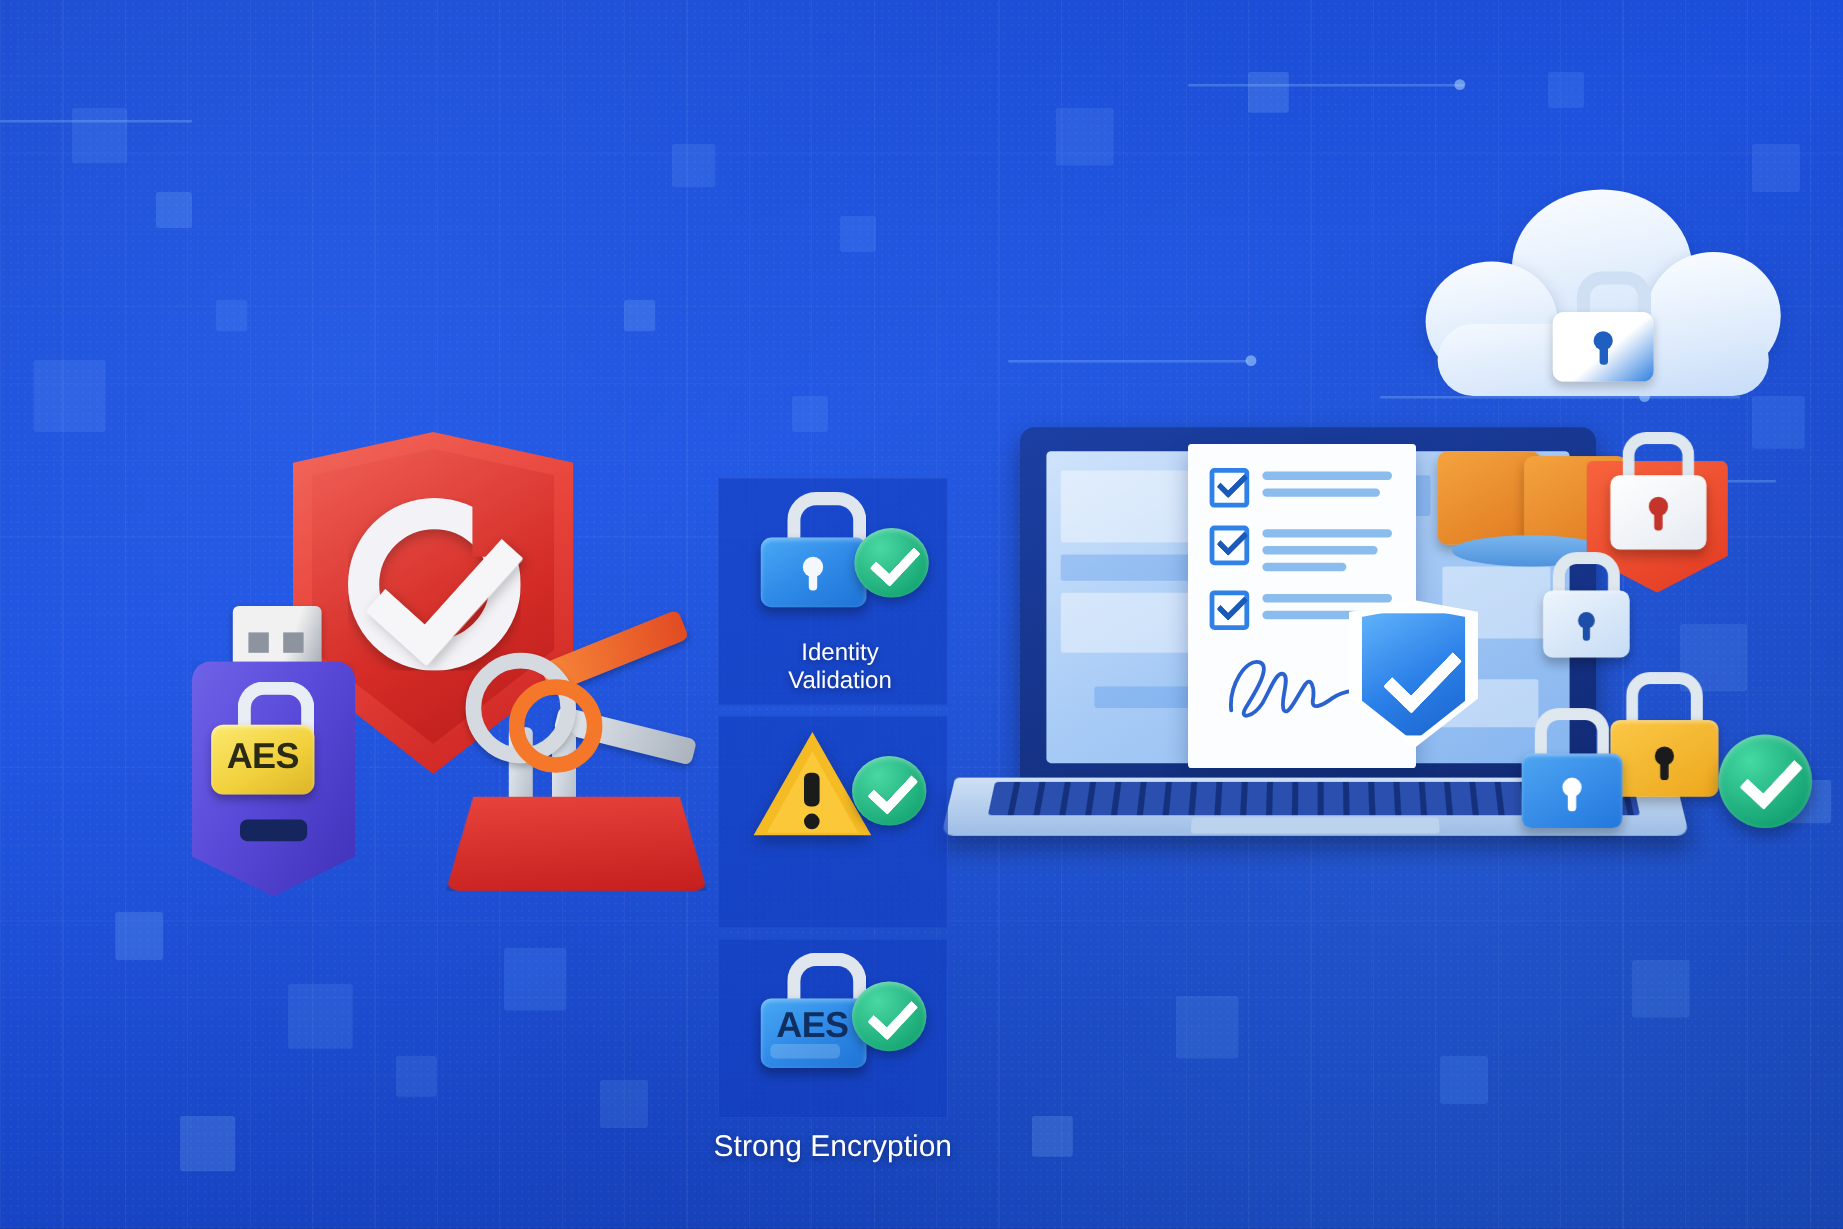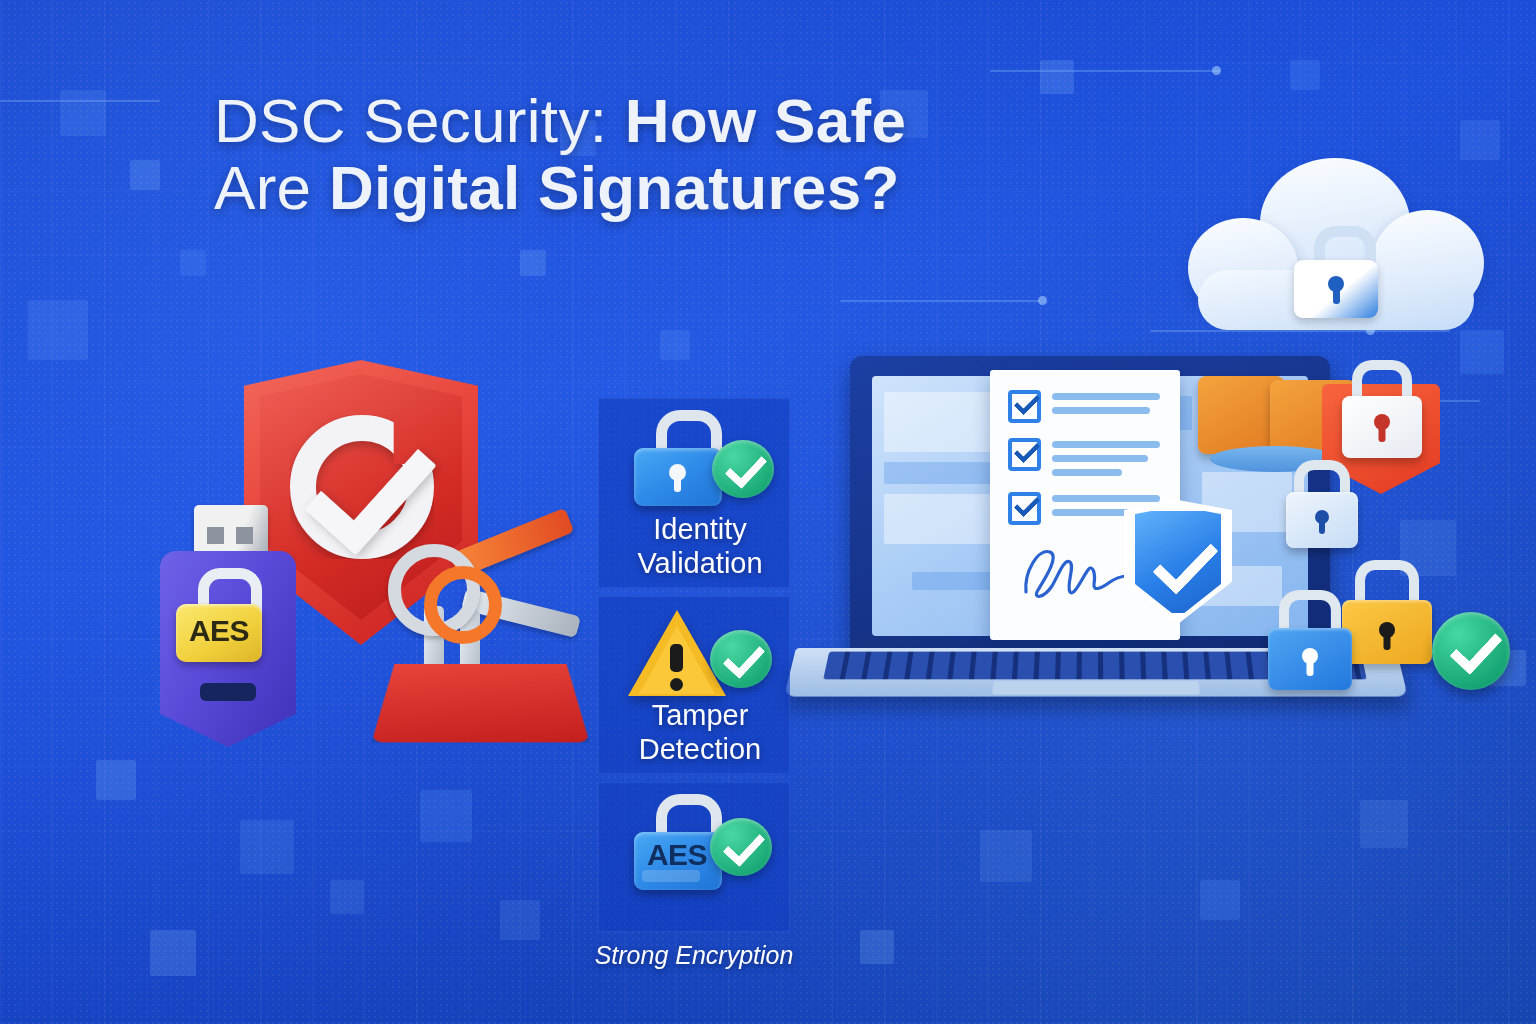--- a/index.html
+++ b/index.html
@@ -34,23 +34,23 @@
   .headline .bd{font-weight:700;}
 
   
   .cards{position:absolute;left:598px;top:398px;width:192px;}
   .card{position:relative;width:192px;background:rgba(18,62,190,.62);
         box-shadow:0 0 0 1px rgba(110,165,255,.14) inset;}
   .card.c1{height:190px;}
   .card.c2{height:178px;margin-top:8px;}
   .card.c3{height:150px;margin-top:8px;}
   .card .cap{position:absolute;left:12px;right:0;bottom:8px;text-align:center;
-    color:#ffffff;font-size:29px;line-height:1.18;font-weight:400;
+    color:#ffffff;font-size:20px;line-height:1.18;font-weight:400;
     text-shadow:0 2px 6px rgba(0,0,0,.4);white-space:pre-line;}
-  .card.c3 .cap{bottom:-38px;left:-14px;right:-14px;font-size:25px;font-style:italic;}
+  .card.c3 .cap{bottom:-38px;left:-14px;right:-14px;font-size:25px;}
   .ico-wrap{position:absolute;left:50%;top:8px;transform:translateX(-50%);
     width:160px;height:104px;}
 
   
   .lock{position:absolute;left:18px;top:8px;width:92px;height:92px;}
   .lock .shackle{position:absolute;left:24px;top:-4px;width:44px;height:46px;
     border:11px solid #dfe6ee;border-bottom:none;border-radius:24px 24px 0 0;
     box-shadow:0 2px 2px rgba(0,0,0,.18);}
   .lock .body{position:absolute;left:2px;top:34px;width:88px;height:58px;border-radius:9px;
     background:linear-gradient(150deg,#49a9f5 0%,#2f8ae8 50%,#1f74d6 100%);
@@ -261,28 +261,20 @@
     <div class="circuit" style="left:0;top:100px;width:160px"></div>
     <div class="circuit" style="left:990px;top:70px;width:230px"></div>
     <div class="circuit" style="left:1150px;top:330px;width:300px"></div>
     <div class="circuit" style="left:840px;top:300px;width:200px"></div>
     <div class="circuit" style="left:1300px;top:400px;width:180px"></div>
     <div class="node" style="left:1212px;top:66px"></div>
     <div class="node" style="left:1366px;top:326px"></div>
     <div class="node" style="left:1038px;top:296px"></div>
   </div>
 
-  <div class="headline">
-    <span class="ln">
-      <span class="lt">DSC Security: </span><span class="bd">How Safe</span>
-    </span>
-    <span class="ln">
-      <span class="lt">Are </span><span class="bd">Digital Signatures?</span>
-    </span>
-  </div>
 
   <div class="cloud">
     <div class="p" style="left:74px;top:0;width:150px;height:130px"></div>
     <div class="p" style="left:2px;top:60px;width:110px;height:100px"></div>
     <div class="p" style="left:186px;top:52px;width:112px;height:106px"></div>
     <div class="bar"></div>
     <div class="cloudlock">
       <div class="s"></div>
         <div class="b"></div>
         <div class="h"></div>
@@ -428,22 +420,20 @@
     <div class="card c2">
       <div class="ico-wrap">
         <div class="warn">
           <div class="tri"></div>
           <div class="tri2"></div>
           <div class="bang"></div>
           <div class="dot"></div>
         </div>
         <div class="badge b2"></div>
       </div>
-      <div class="cap">Tamper
-Detection</div>
     </div>
 
     <div class="card c3">
       <div class="ico-wrap" style="height:96px">
         <div class="lock">
           <div class="shackle"></div>
           <div class="body"></div>
           <div class="band"></div>
           <div class="aestxt">AES</div>
         </div>

